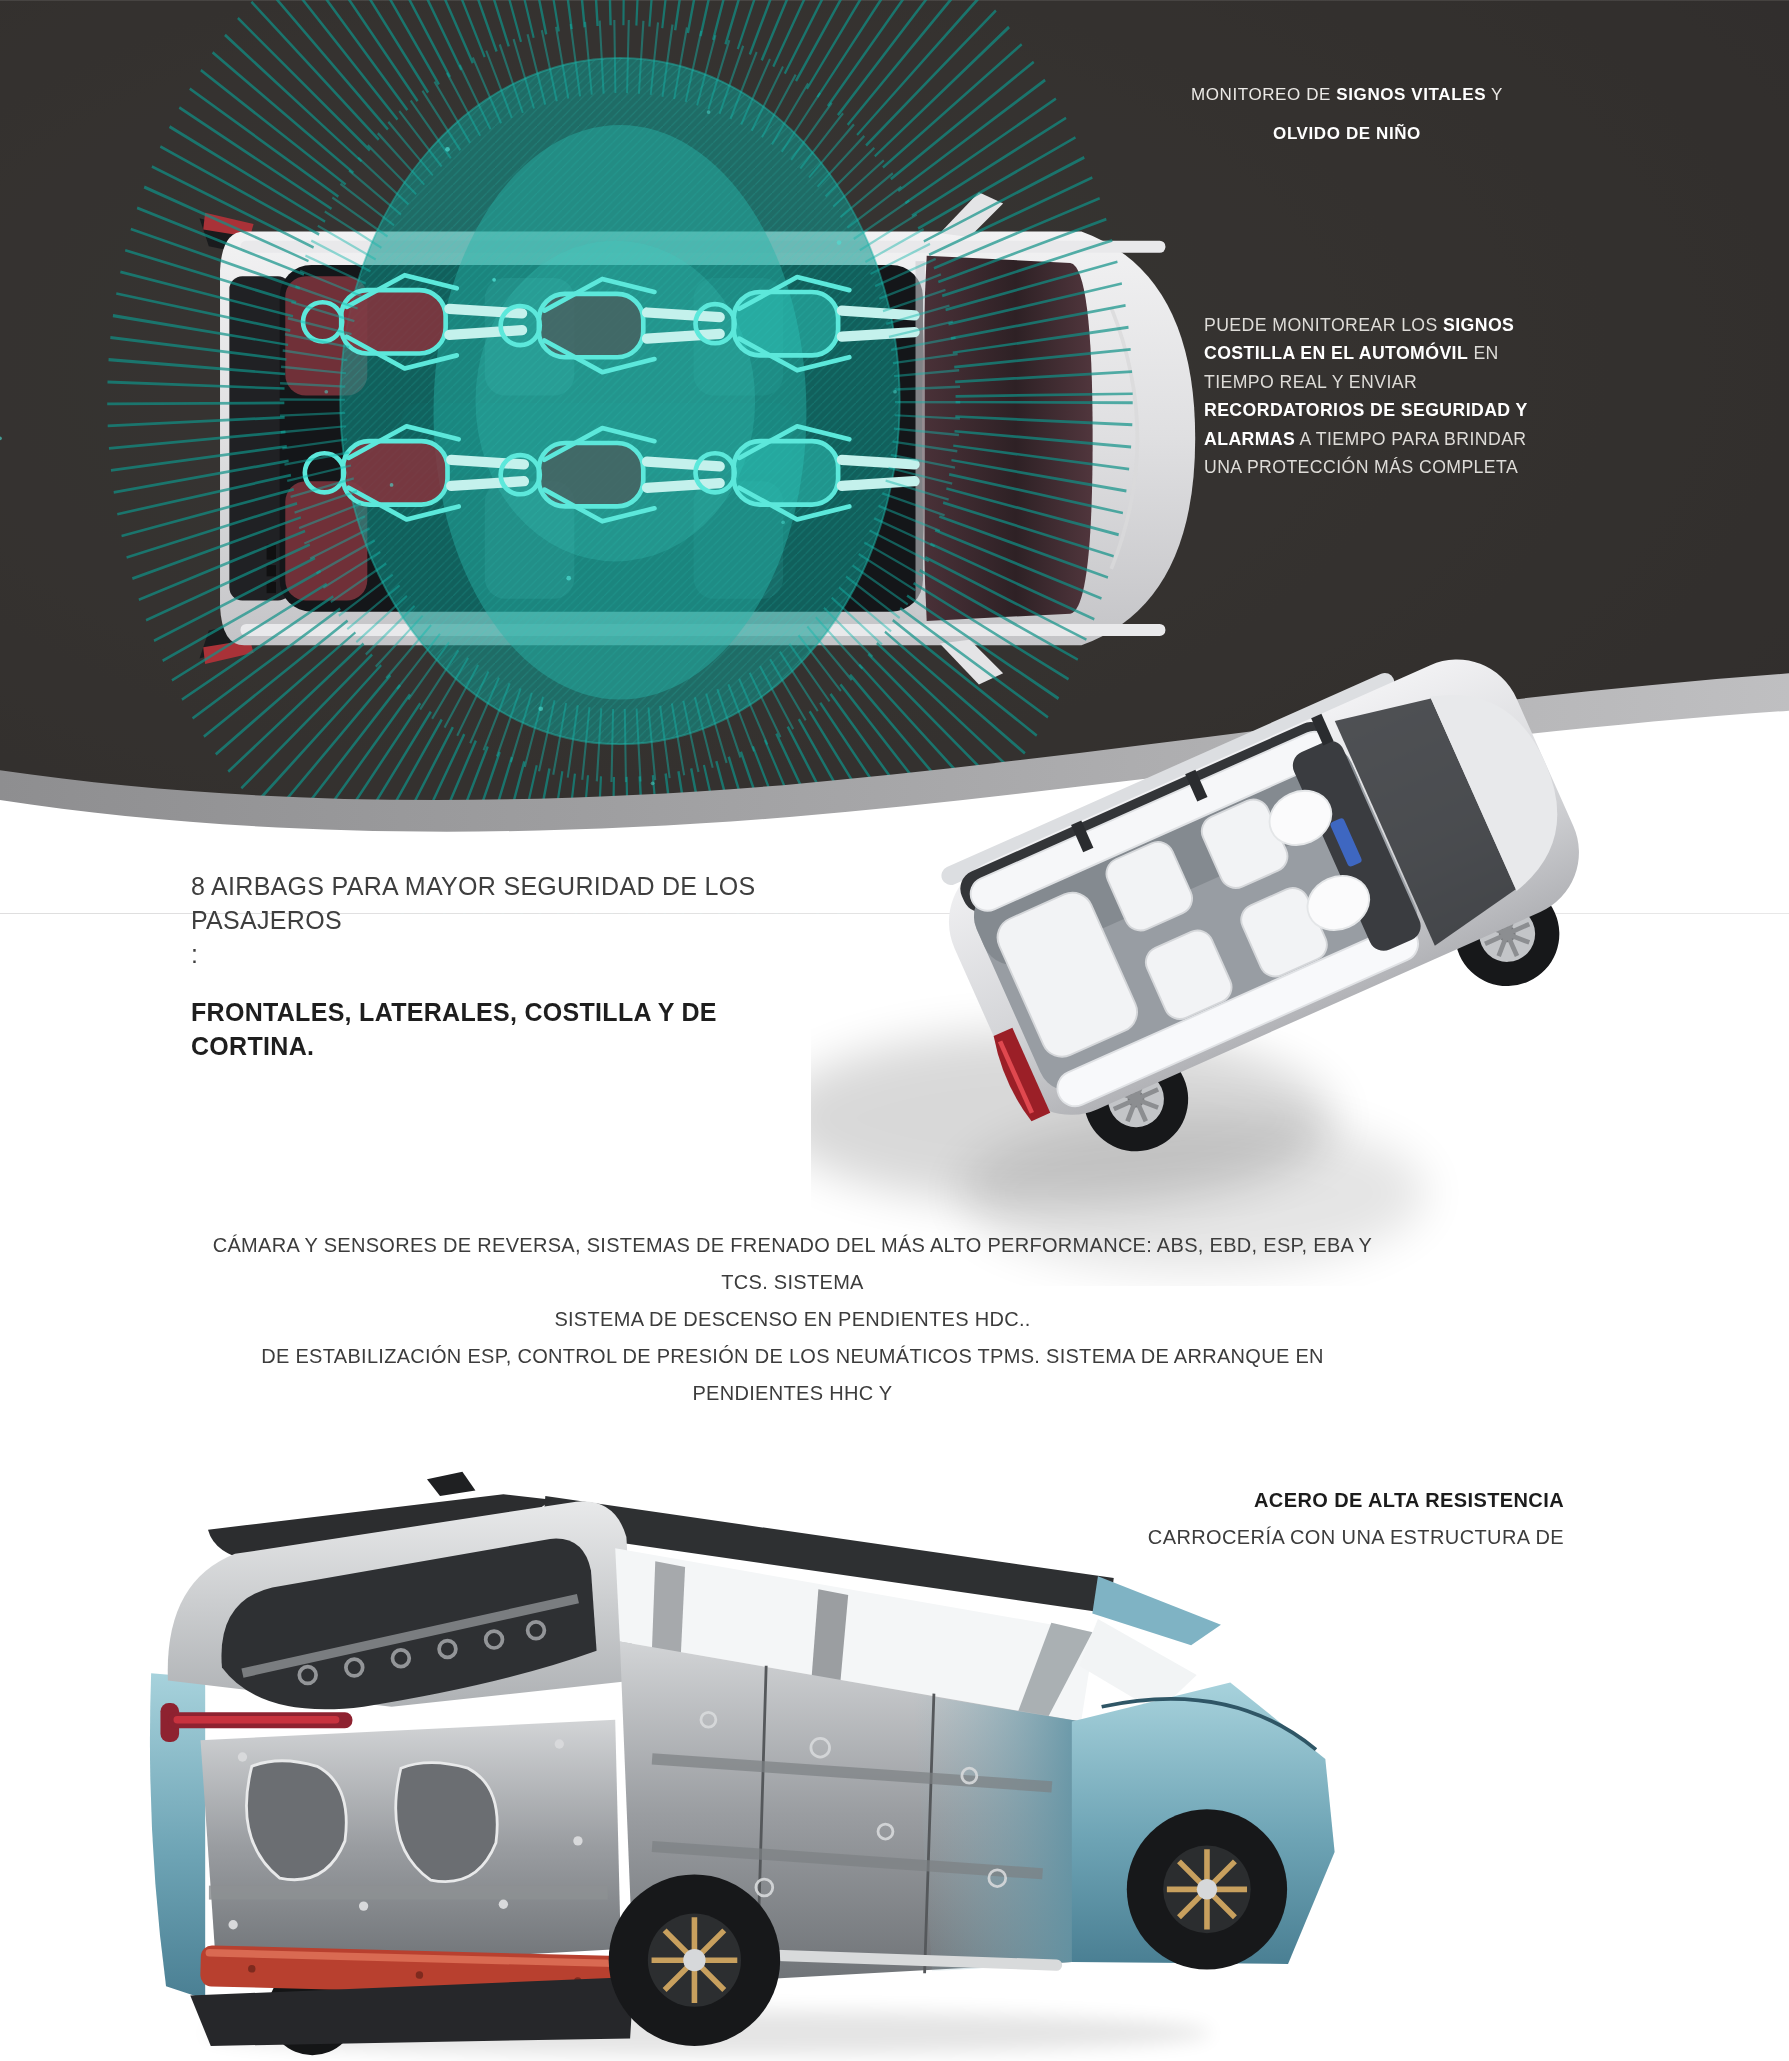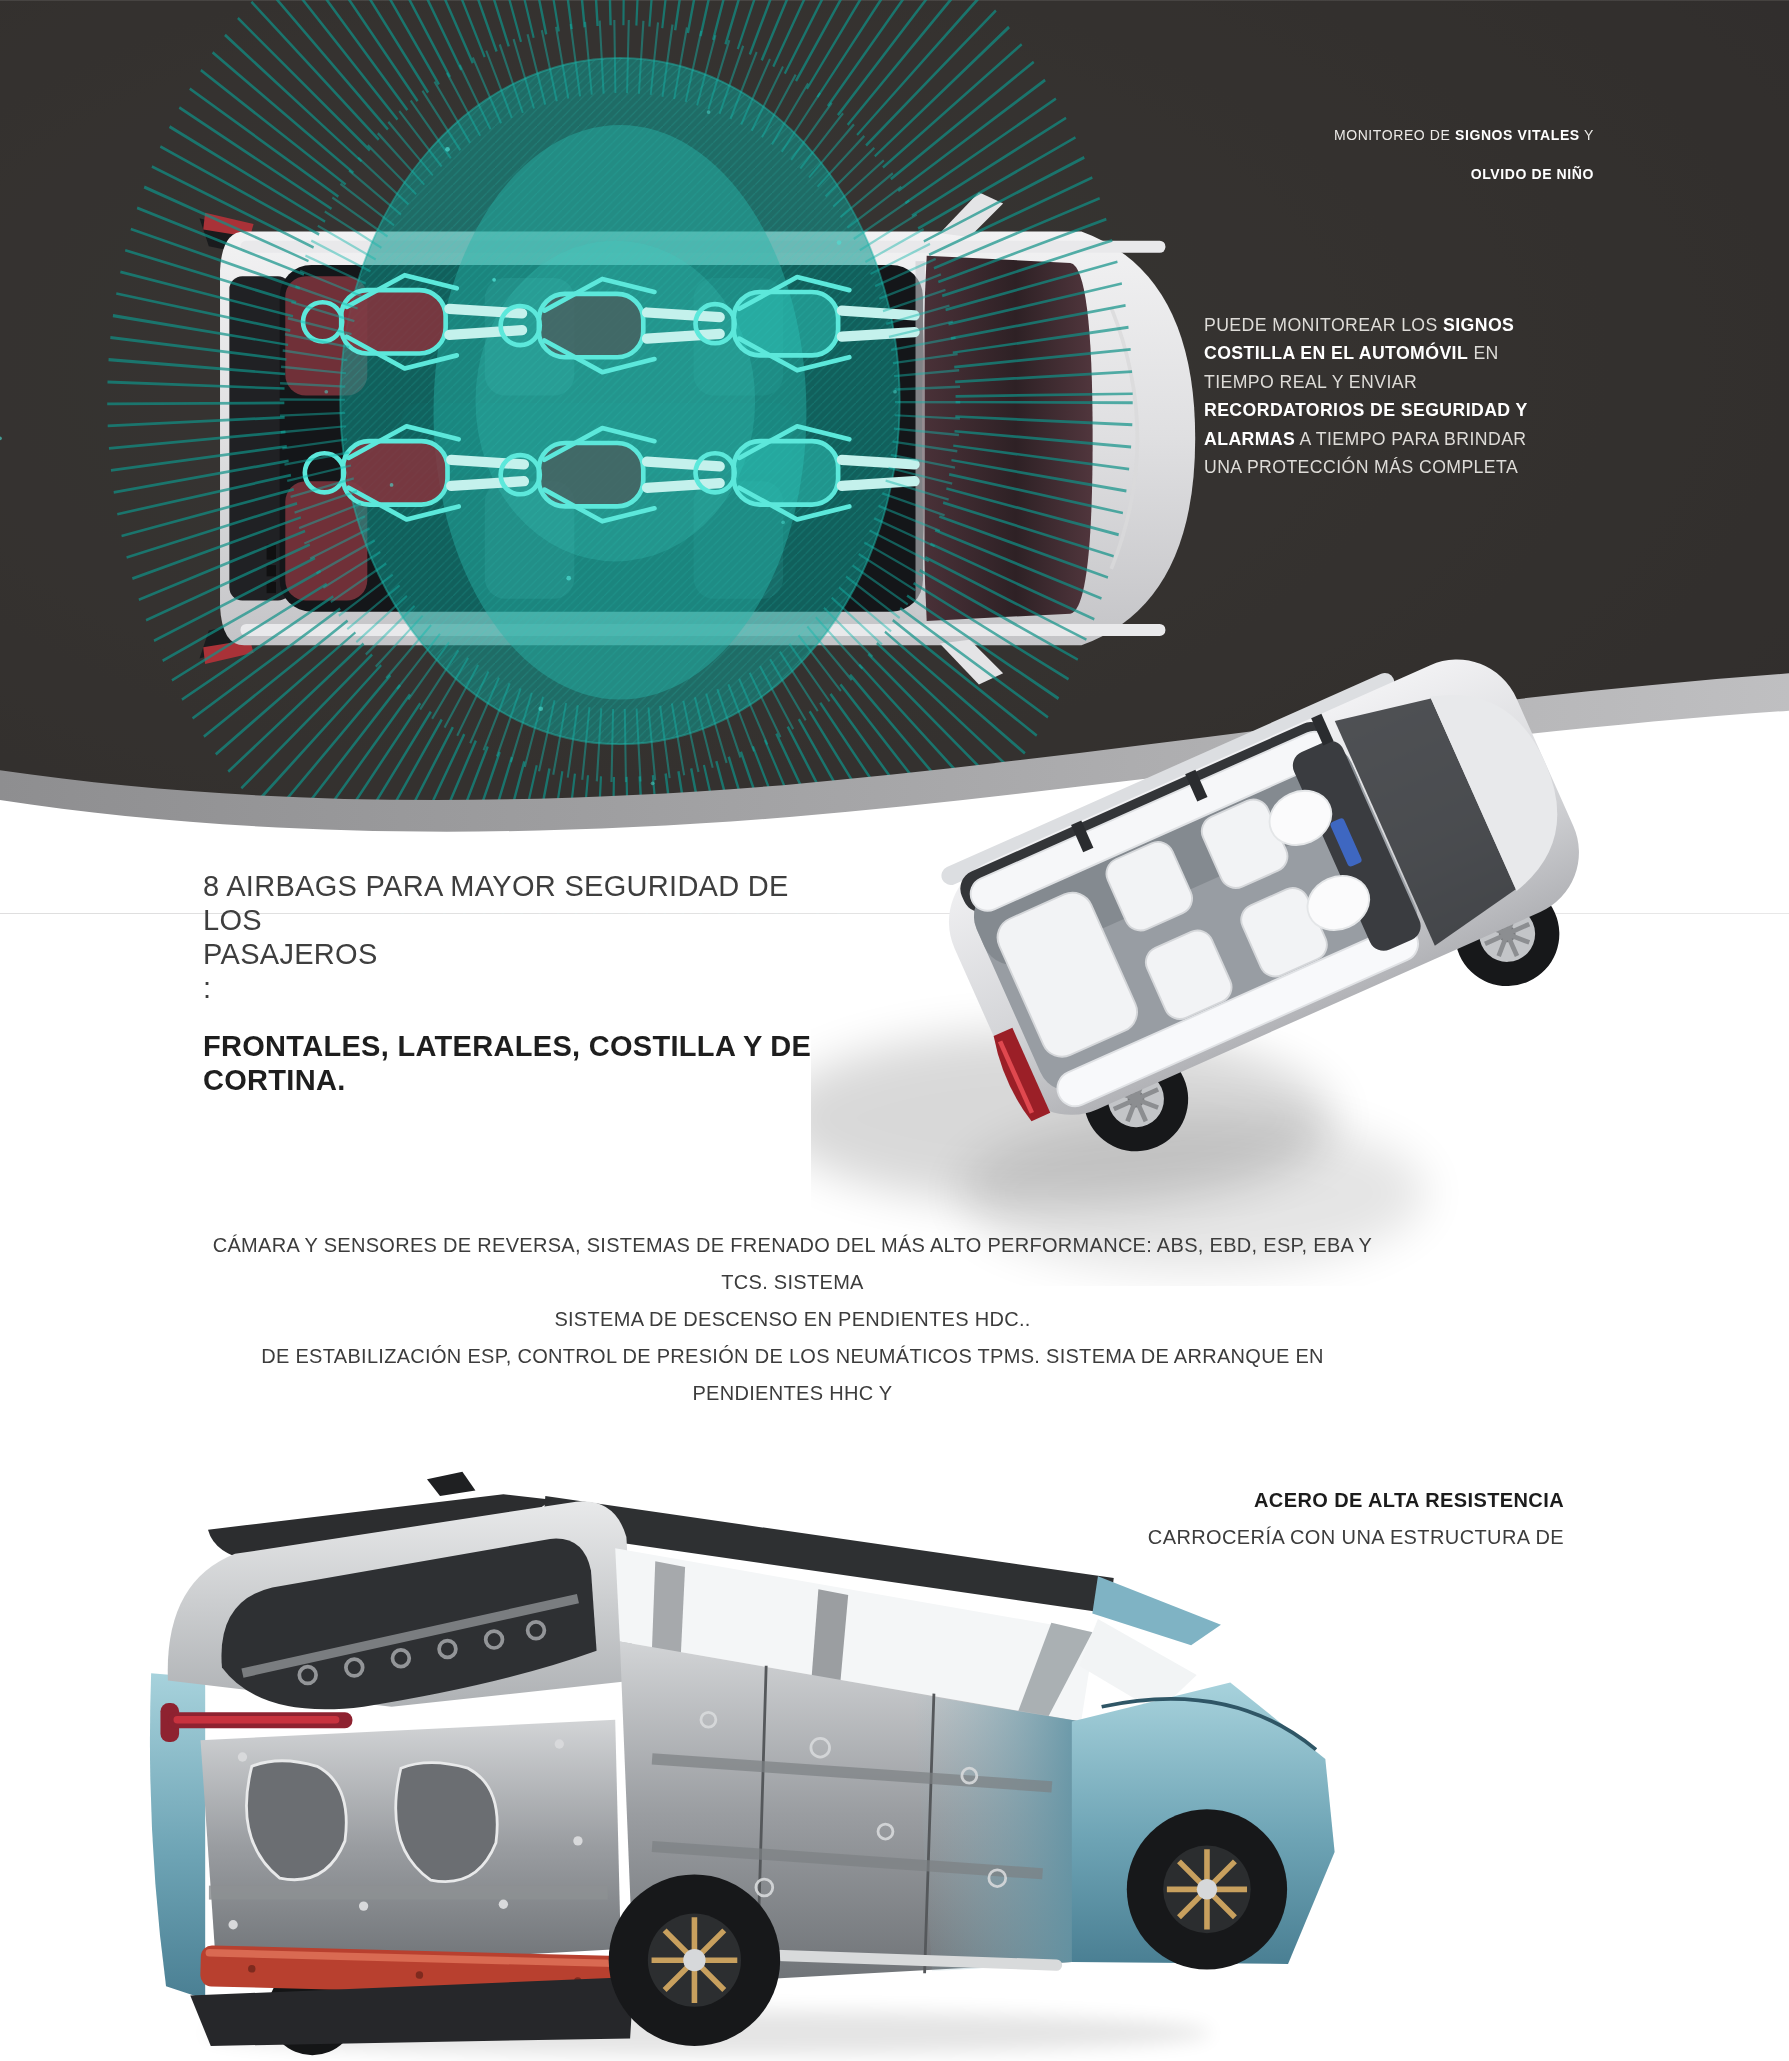--- a/index.html
+++ b/index.html
@@ -1,29 +1,29 @@
 <!DOCTYPE html>
 <html style="font-size:15px"><head>
 <meta charset="utf-8">
 <style>
   html,body{margin:0;padding:0;background:#ffffff;}
   #page{position:relative;width:1790px;height:2061px;background:#ffffff;overflow:hidden;
         font-family:"Liberation Sans", sans-serif;}
   svg{display:block;}
   .abs{position:absolute;}
   
-  .hero-heading{left:1100px;top:75px;width:494px;text-align:right;
-    color:#eceae7;font-size:14px;line-height:39px;letter-spacing:0.6px;z-index:6;margin-top:41px;}
+  .hero-heading{left:1100px;top:75px;width:494px;text-align:center;
+    color:#eceae7;font-size:17px;line-height:39px;letter-spacing:0.6px;z-index:6;}
   .hero-heading b{color:#ffffff;font-weight:700;}
   .hero-paragraph{right:250px;top:291px;width:336px;text-align:left;
     color:#dedcd8;font-size:17.7px;line-height:28.4px;letter-spacing:0.4px;z-index:6;margin-top:20px;}
   .hero-paragraph b{color:#ffffff;font-weight:700;}
   .hero-paragraph .pline{white-space:nowrap;}
   
-  .airbags-text{left:203px;top:869px;width:653px;color:#3e3e3e;font-size:29px;
+  .airbags-text{left:191px;top:869px;width:653px;color:#3e3e3e;font-size:25px;
     line-height:34px;letter-spacing:0.3px;z-index:6;}
   .airbags-text .emph{font-weight:700;color:#1e1e1e;margin-top:24px;}
   
   .features-text{left:196px;top:1227px;width:1193px;text-align:center;color:#3c3c3c;
     font-size:20px;line-height:37px;letter-spacing:0.3px;z-index:6;}
   
   .structure-text{right:226px;top:1482px;width:522px;text-align:right;color:#3c3c3c;
     font-size:20px;line-height:37px;letter-spacing:0.4px;z-index:6;}
   .structure-text b{color:#1c1c1c;font-weight:700;}
   .z1{z-index:1;} .z3{z-index:3;} .z2{z-index:2;}

